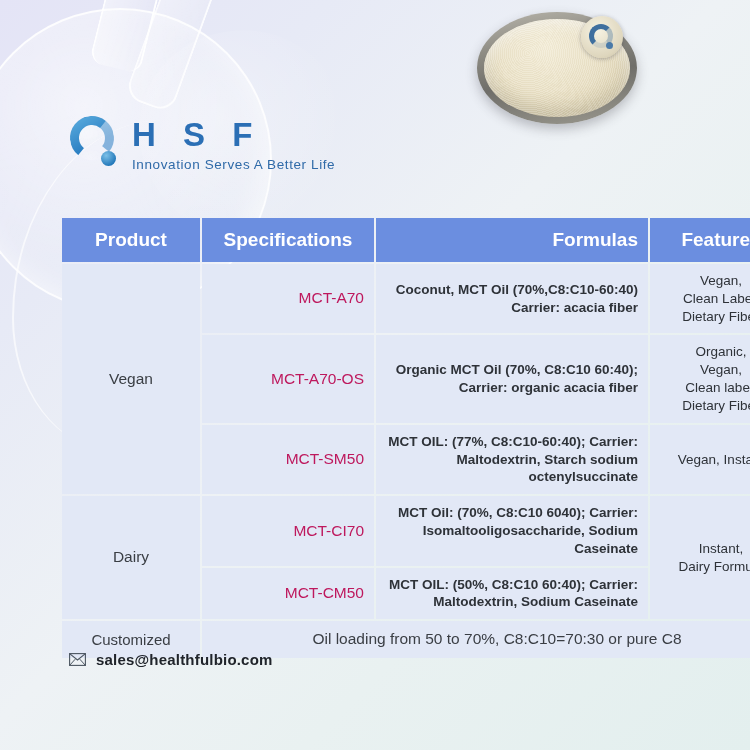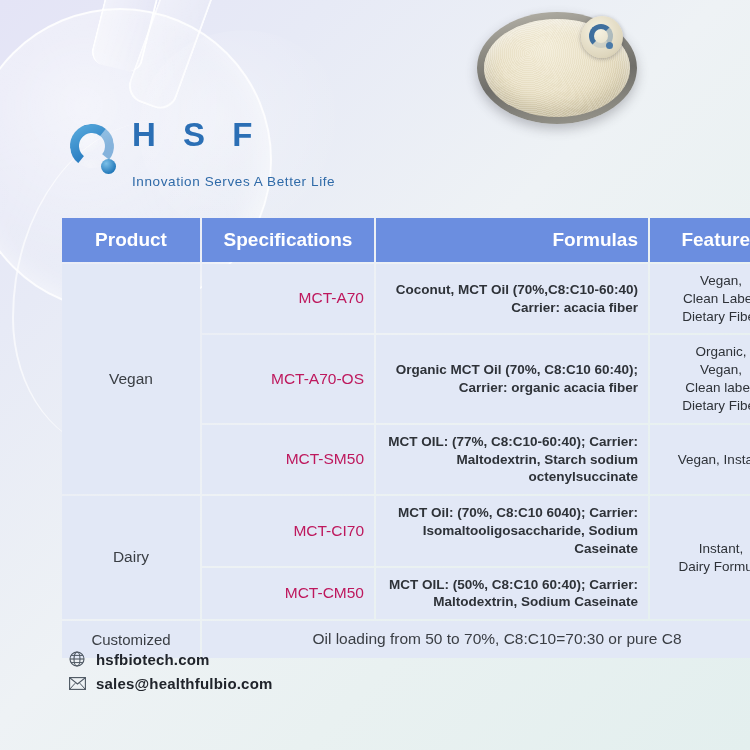--- a/index.html
+++ b/index.html
@@ -202,21 +202,21 @@
     padding-top: 2px;
   }
   .brand-name {
     font-size: 33px;
     font-weight: bold;
     letter-spacing: 9px;
     color: #2b6fb5;
     line-height: 1;
   }
   .brand-tagline {
-    margin-top: 24px;
+    margin-top: 7px;
     font-size: 13.5px;
     letter-spacing: 0.6px;
     color: #2f6aa8;
     line-height: 1;
   }
 
   
   .spec-table {
     position: absolute;
     left: 60px;
@@ -382,32 +382,20 @@
         <td class="c-formula">MCT OIL: (50%, C8:C10 60:40); Carrier: Maltodextrin, Sodium Caseinate</td>
       </tr>
       <tr>
         <td class="c-customized-label">Customized</td>
         <td class="c-customized-value" colspan="3">Oil loading from 50 to 70%, C8:C10=70:30 or pure C8</td>
       </tr>
     </tbody>
   </table>
 
   <div class="contact">
-    <div class="contact-row">
-      <span class="contact-icon">
-        <svg width="16" height="16" viewBox="0 0 16 16">
-          <circle cx="8" cy="8" r="7" fill="none" stroke="#4b5560" stroke-width="1.1"></circle>
-          <ellipse cx="8" cy="8" rx="3" ry="7" fill="none" stroke="#4b5560" stroke-width="1.1"></ellipse>
-          <line x1="1" y1="8" x2="15" y2="8" stroke="#4b5560" stroke-width="1.1"></line>
-          <line x1="2.2" y1="4.4" x2="13.8" y2="4.4" stroke="#4b5560" stroke-width="1"></line>
-          <line x1="2.2" y1="11.6" x2="13.8" y2="11.6" stroke="#4b5560" stroke-width="1"></line>
-        </svg>
-      </span>
-      <span class="contact-text">hsfbiotech.com</span>
-    </div>
     <div class="contact-row">
       <span class="contact-icon">
         <svg width="17" height="13" viewBox="0 0 17 13">
           <rect x="0.6" y="0.6" width="15.8" height="11.8" fill="none" stroke="#4b5560" stroke-width="1.1"></rect>
           <polyline points="0.6,0.6 8.5,7 16.4,0.6" fill="none" stroke="#4b5560" stroke-width="1.1"></polyline>
           <line x1="0.6" y1="12.4" x2="6.2" y2="6.2" stroke="#4b5560" stroke-width="1"></line>
           <line x1="16.4" y1="12.4" x2="10.8" y2="6.2" stroke="#4b5560" stroke-width="1"></line>
         </svg>
       </span>
       <span class="contact-text">sales@healthfulbio.com</span>

